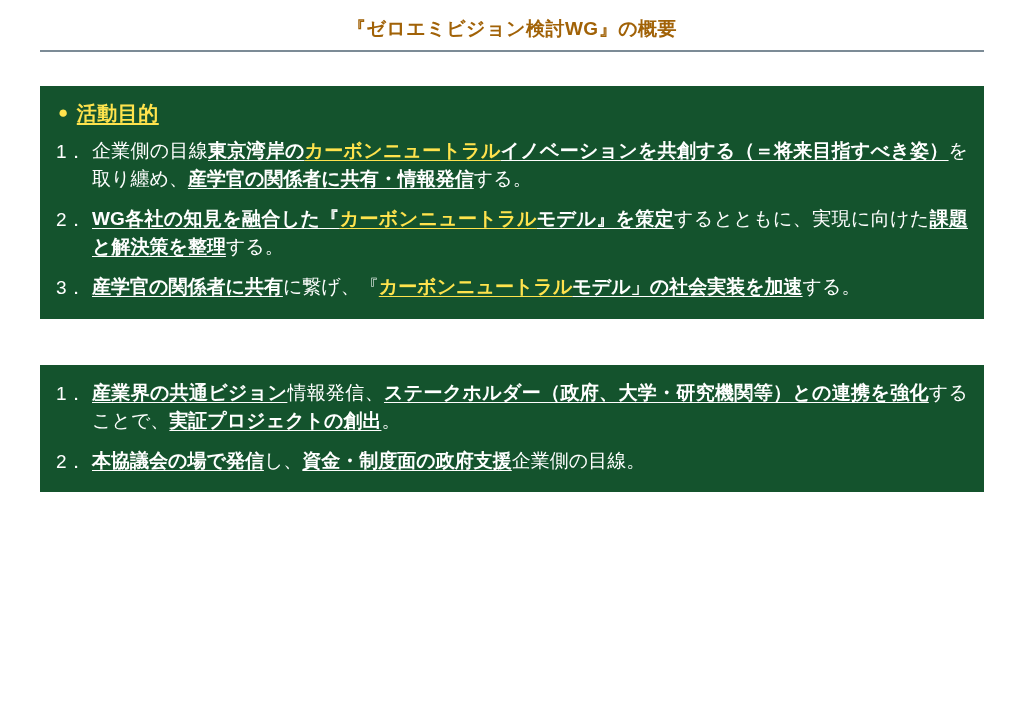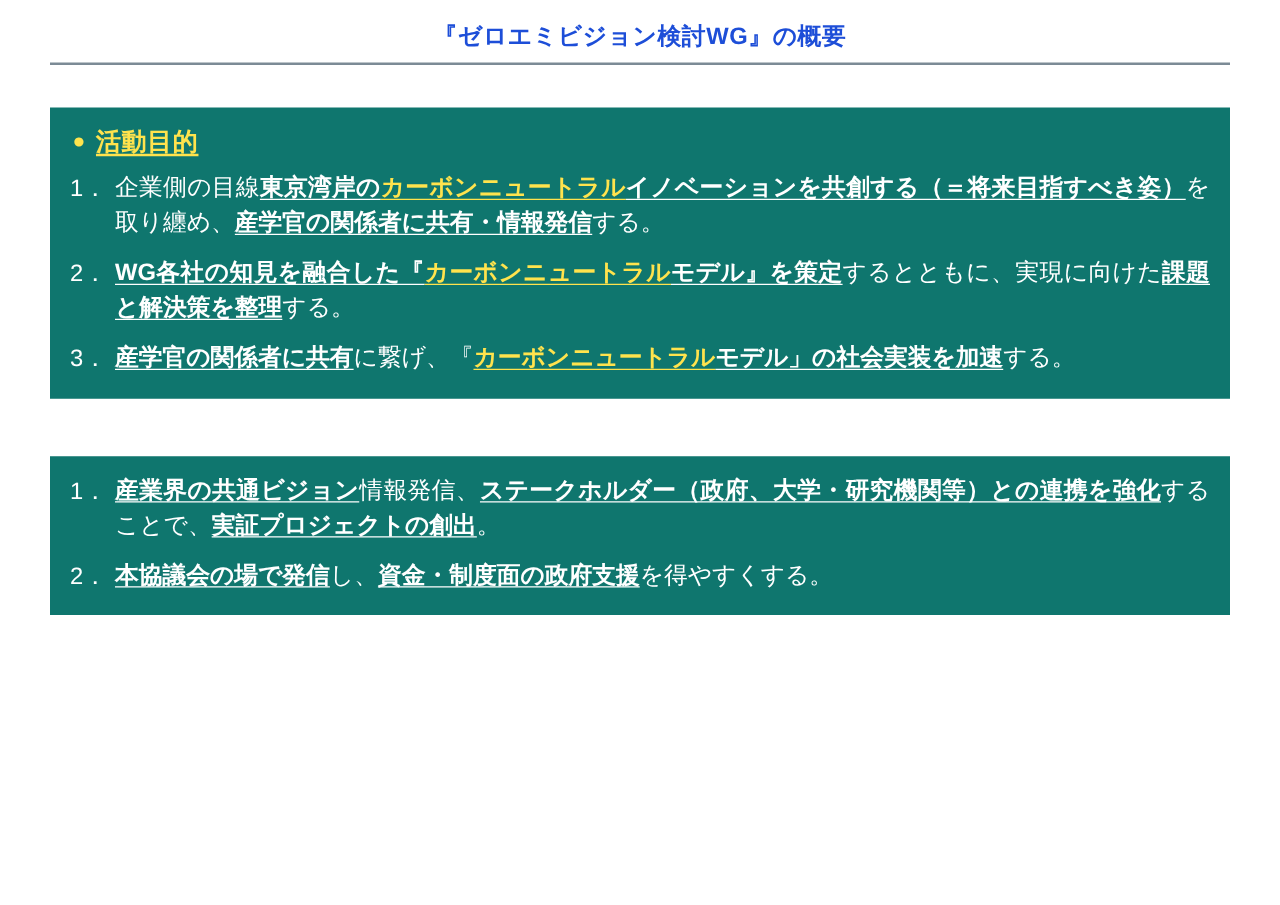--- a/index.html
+++ b/index.html
@@ -17,32 +17,32 @@
   .slide {
     position: relative;
     width: 1024px;
     height: 724px;
     padding: 0;
   }
   .slide-title {
     text-align: center;
     font-size: 19px;
     font-weight: bold;
-    color: #1d4ed8;
+    color: #a16207;
     letter-spacing: 0.5px;
     padding-top: 16px;
     padding-bottom: 8px;
   }
   .title-rule {
     margin: 0 40px;
     border-bottom: 2px solid #7c8b96;
     height: 0;
   }
   .panel {
-    background: #0f766e;
+    background: #14532d;
     color: #ffffff;
     margin: 0 40px;
     padding: 14px 16px 16px 16px;
   }
   .panel.first { margin-top: 34px; }
   .panel.second { margin-top: 46px; }
 
   .panel-heading {
     font-size: 20px;
     font-weight: bold;
@@ -127,19 +127,19 @@
     <div class="item">
       <div class="item-num">1．</div>
       <div class="item-body">
         <span class="b u">産業界の共通ビジョン</span><span class="plain">情報発信、</span><span class="b u">ステークホルダー（政府、大学・研究機関等）との連携を強化</span><span class="plain">することで、</span><span class="b u">実証プロジェクトの創出</span><span class="plain">。</span>
       </div>
     </div>
 
     <div class="item">
       <div class="item-num">2．</div>
       <div class="item-body">
-        <span class="b u">本協議会の場で発信</span><span class="plain">し、</span><span class="b u">資金・制度面の政府支援</span><span class="plain">を得やすくする。</span>
+        <span class="b u">本協議会の場で発信</span><span class="plain">し、</span><span class="b u">資金・制度面の政府支援</span><span class="plain">企業側の目線。</span>
       </div>
     </div>
   </div>
 
   <div class="bottom-space"></div>
 </div>
 
 </body></html>

